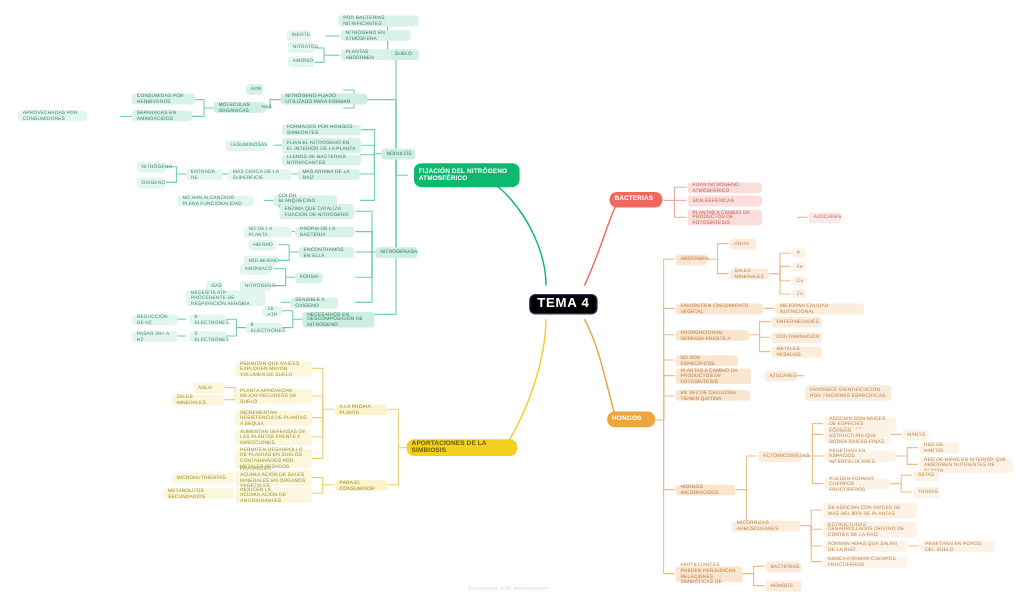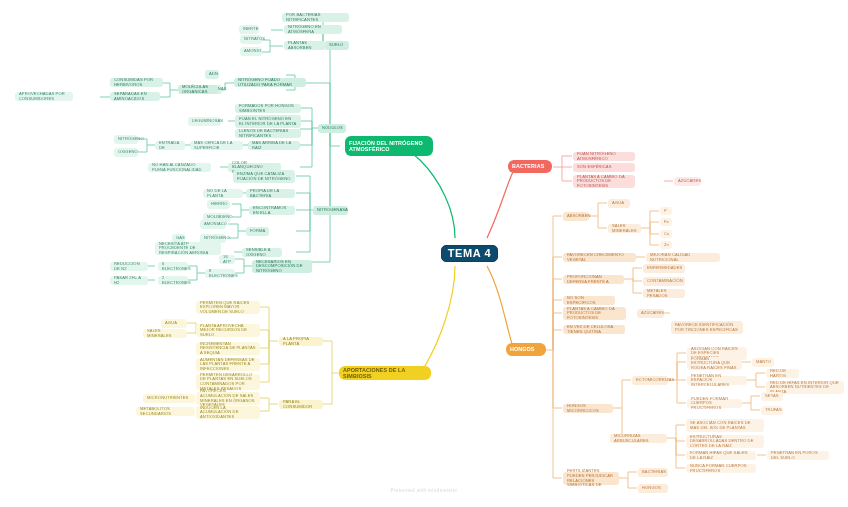--- a/index.html
+++ b/index.html
@@ -5,21 +5,21 @@
   html,body{margin:0;padding:0;background:#ffffff;}
   body{width:848px;height:507px;position:relative;overflow:hidden;
        font-family:"Liberation Sans","DejaVu Sans",sans-serif;}
   #canvas{position:absolute;inset:0;}
   svg.links{position:absolute;left:0;top:0;width:848px;height:507px;pointer-events:none;}
   .node{position:absolute;box-sizing:border-box;border-radius:3px;
         display:flex;align-items:center;justify-content:flex-start;
         padding:2px 4px;line-height:1.12;letter-spacing:.1px;}
   .node span{display:block;width:100%;}
   
-  .n-center{background:#0c4a6e;color:#ffffff;border-radius:5px;
+  .n-center{background:#000000;color:#ffffff;border-radius:5px;
             font-size:11px;font-weight:bold;letter-spacing:.6px;
             justify-content:center;text-align:center;
             border:1px solid #2a3256;}
   
   .g-main{background:#0cb96e;color:#ffffff;font-size:5.4px;font-weight:bold;border-radius:6px;}
   .g-1{background:#cdeee0;color:#2a7a5c;font-size:4.1px;}
   .g-2{background:#d9f2e7;color:#3a8068;font-size:4.1px;}
   .g-3{background:#e3f6ee;color:#3f8a70;font-size:4.1px;}
   
   .r-main{background:#f2685f;color:#ffffff;font-size:5.4px;font-weight:bold;border-radius:6px;}

